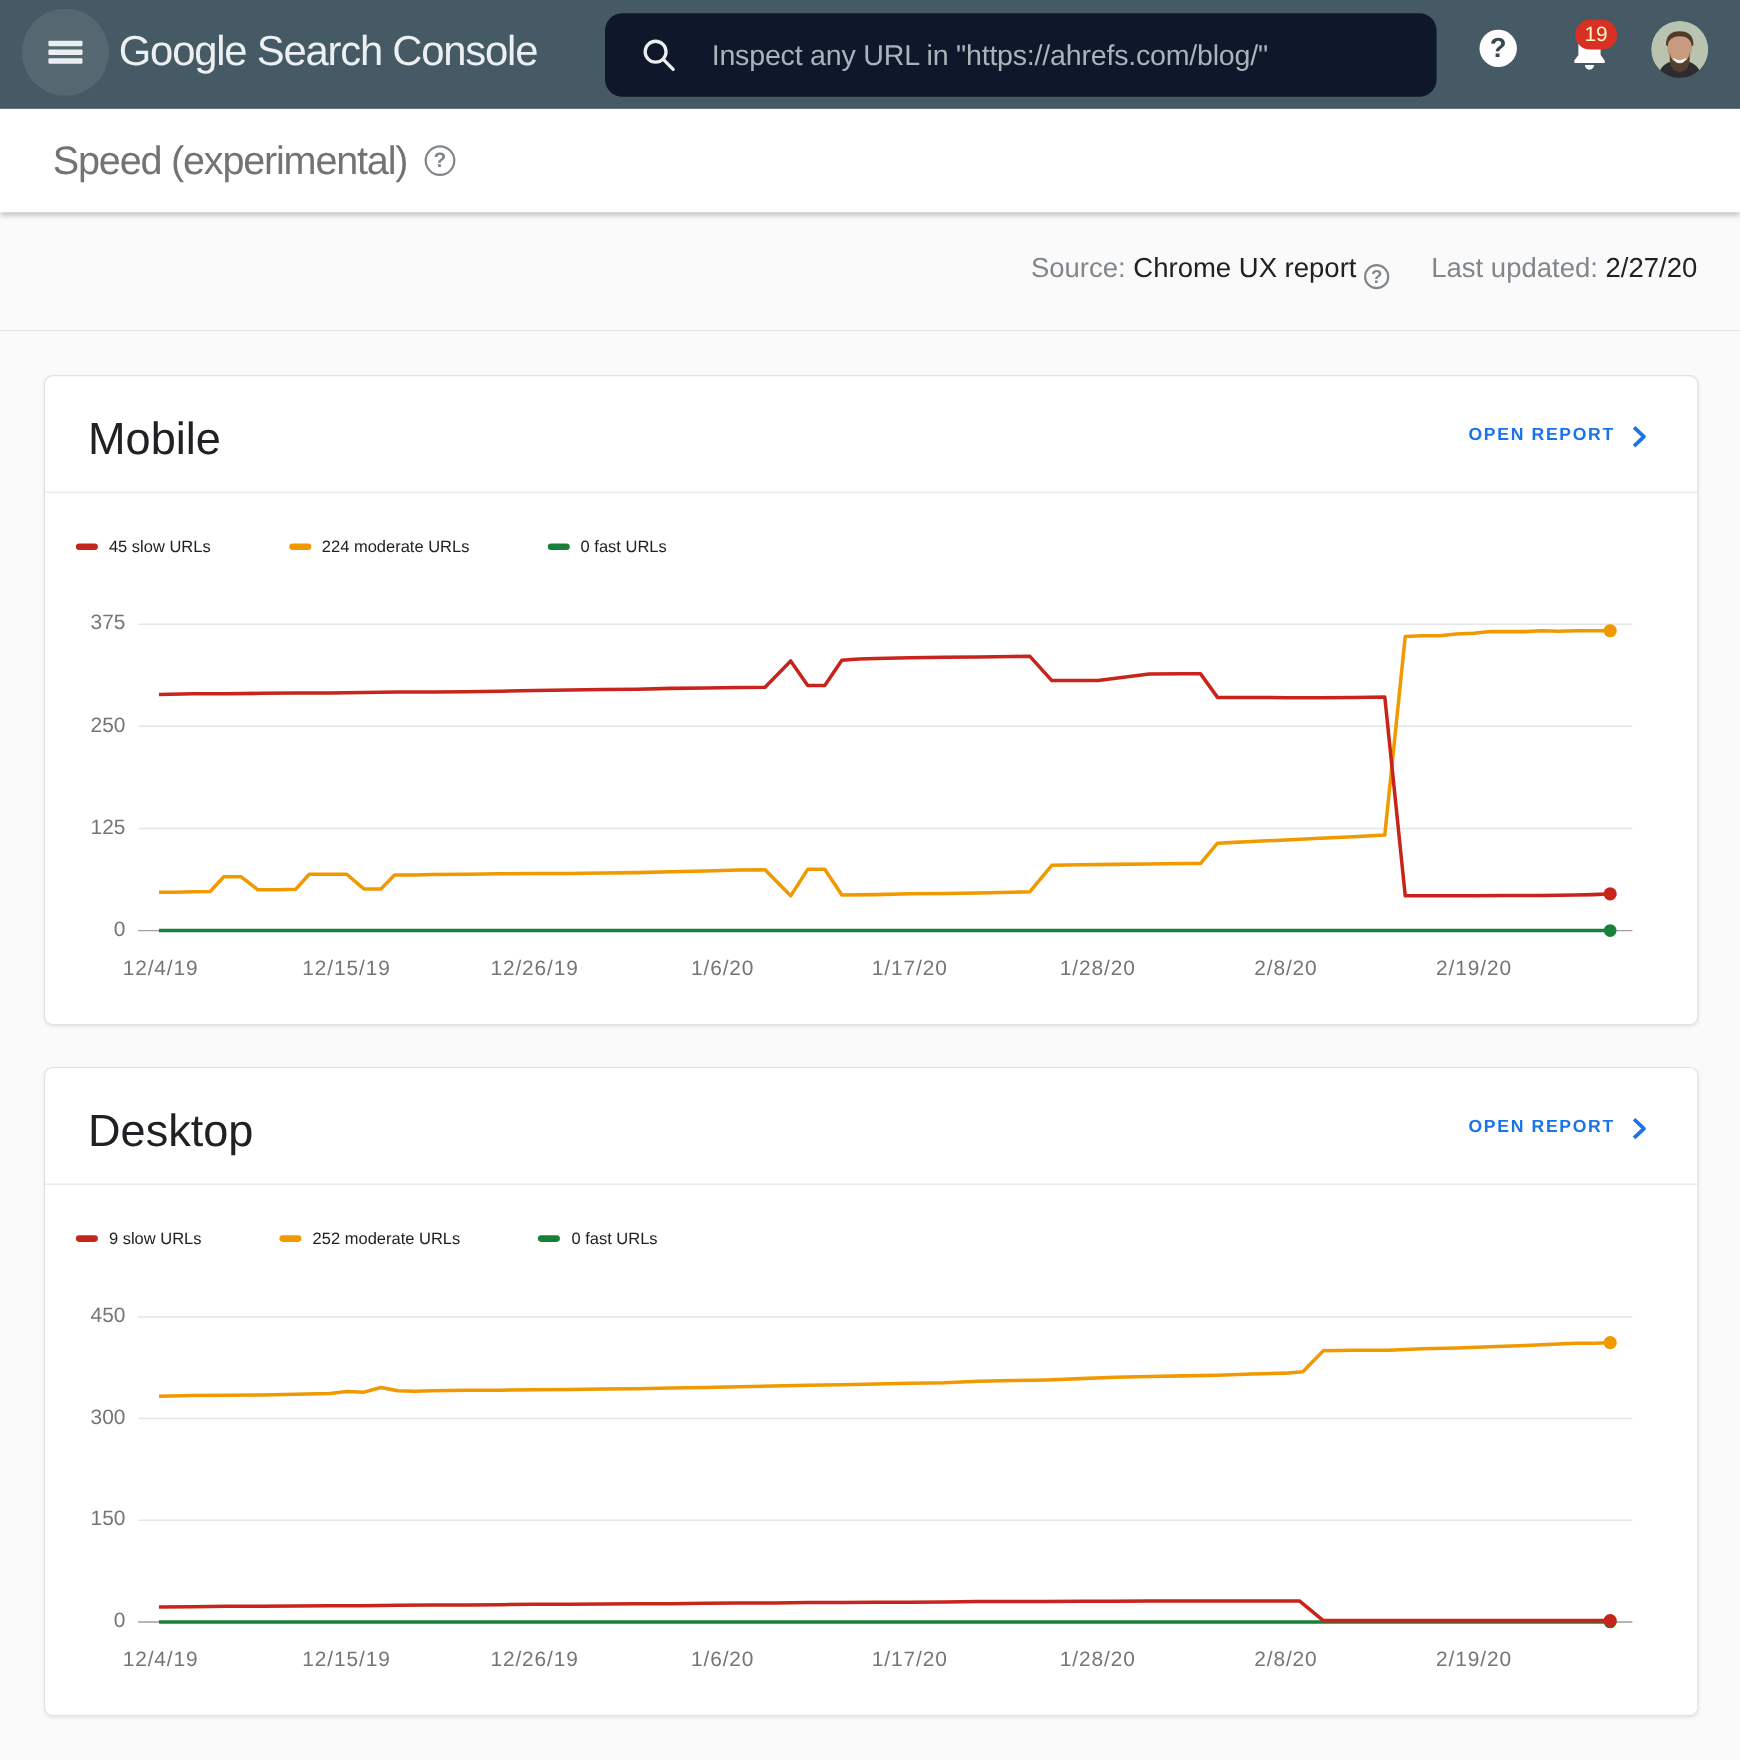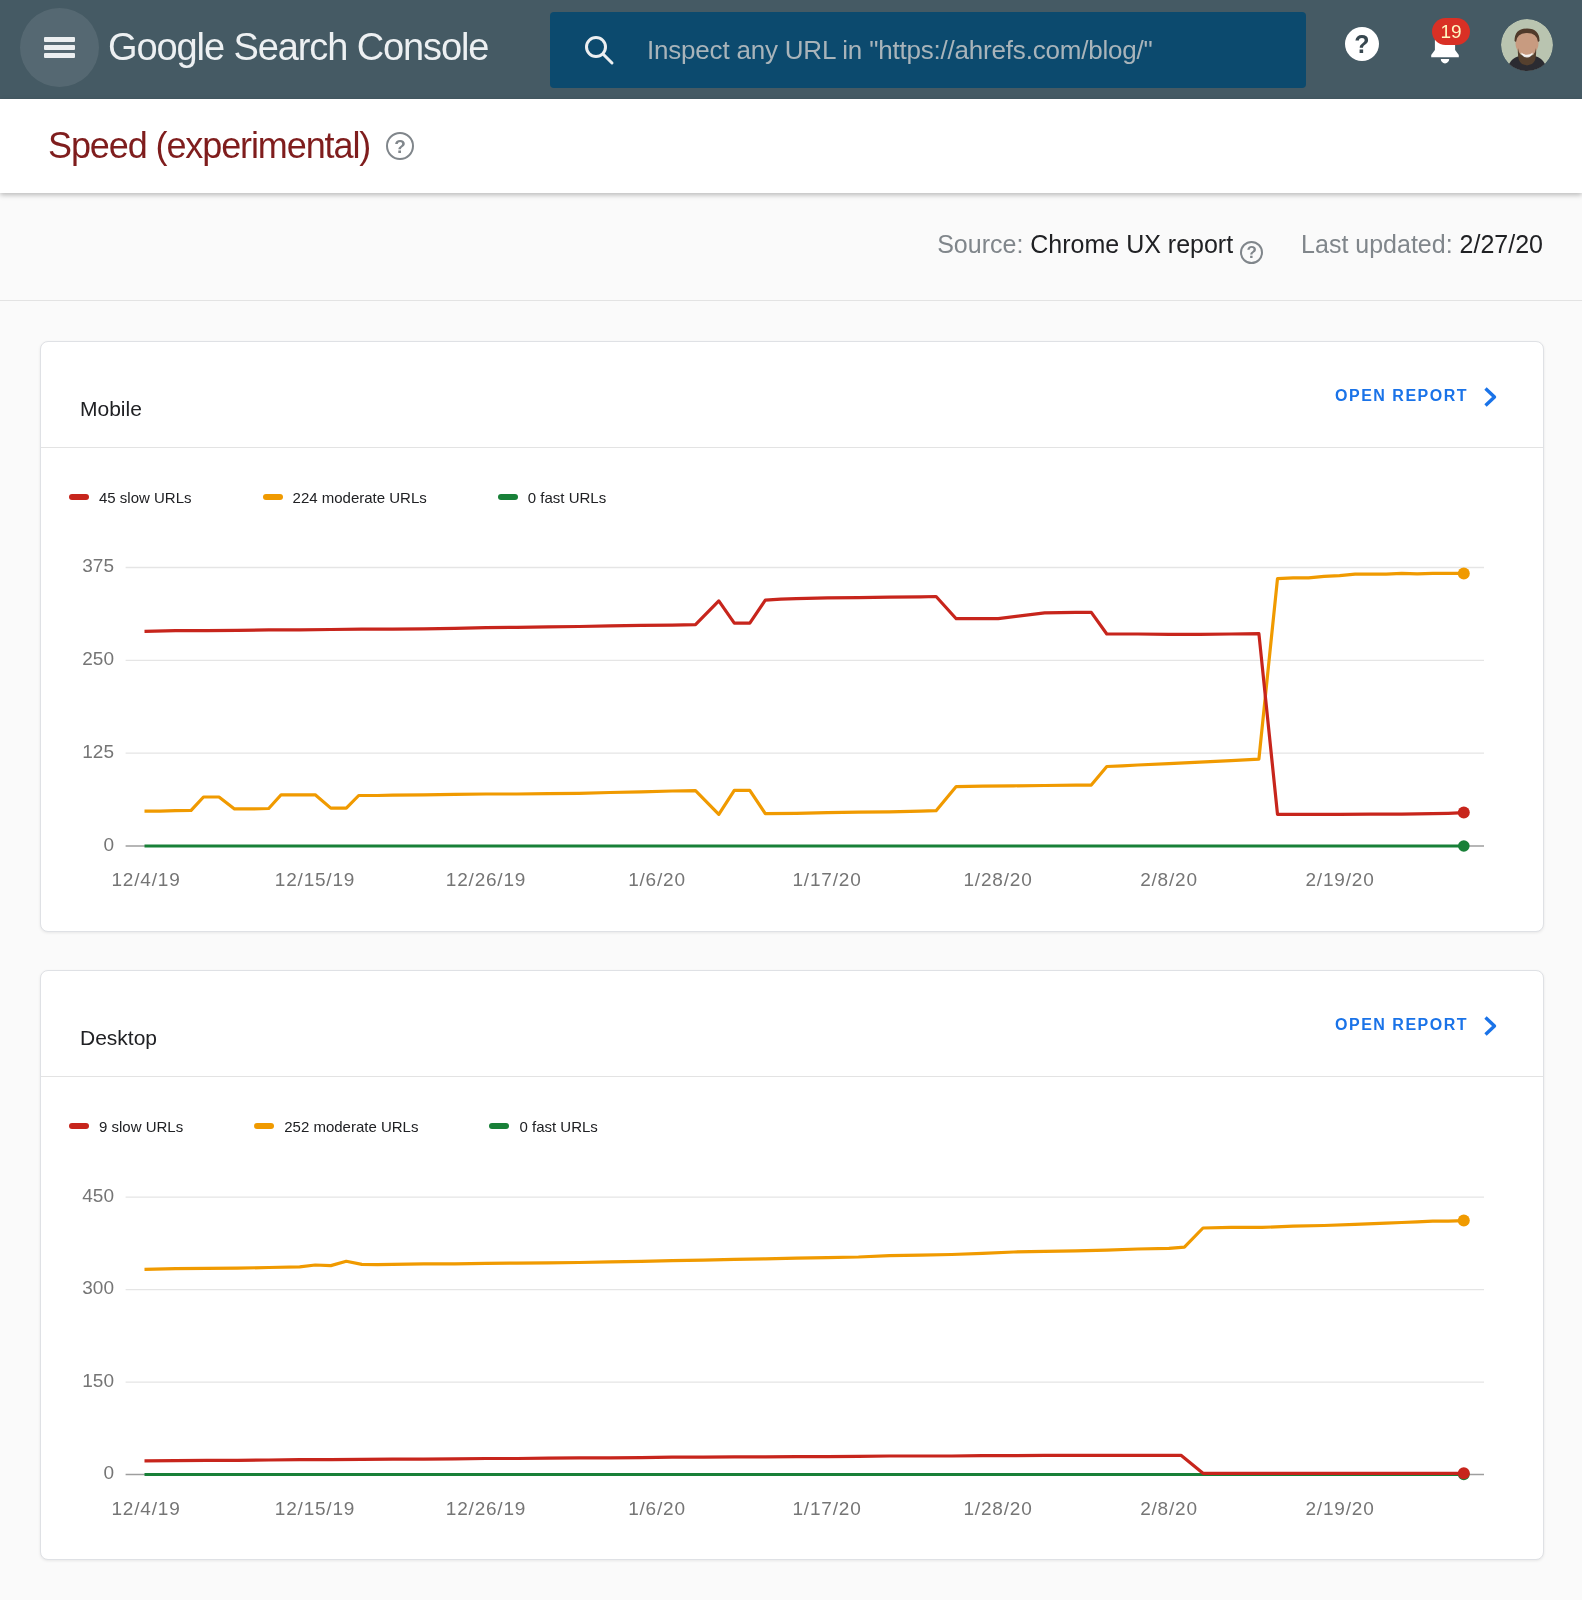--- a/index.html
+++ b/index.html
@@ -2,42 +2,42 @@
 <html><head>
 <meta charset="utf-8">
 <style>
 * { margin:0; padding:0; box-sizing:border-box; }
 html,body { width:1582px; height:1600px; background:#fafafa; font-family:"Liberation Sans",sans-serif; overflow:hidden; }
 
 .hdr { position:absolute; left:0; top:0; width:1582px; height:99px; background:#455a64; }
 .hamb { position:absolute; left:20px; top:8px; width:79px; height:79px; border-radius:50%; background:rgba(255,255,255,0.09); }
 .hamb span { position:absolute; left:24px; width:31px; height:5px; background:#eceff1; border-radius:1px; }
 .logo { position:absolute; left:108px; top:26px; font-size:38px; color:#edf0f2; letter-spacing:-1.1px; white-space:nowrap; }
-.sbox { position:absolute; left:550px; top:12px; width:756px; height:76px; border-radius:4px; background:#0c4a6e; }
+.sbox { position:absolute; left:550px; top:12px; width:756px; height:76px; border-radius:16px; background:#0f172a; }
 .sbox svg { position:absolute; left:32px; top:21px; }
 .sph { position:absolute; left:97px; top:0; line-height:76px; font-size:26px; color:#a9b4ba; letter-spacing:-0.2px; }
 .helpc { position:absolute; left:1345px; top:27px; width:34px; height:34px; border-radius:50%; background:#fff; }
 .helpc span { position:absolute; width:100%; text-align:center; top:3px; font-size:25px; font-weight:bold; color:#37474f; }
 .bell { position:absolute; left:1430px; top:27px; }
 .badge { position:absolute; left:1432px; top:18px; width:38px; height:27px; border-radius:13.5px; background:#d93025; color:#fef9c3; font-size:19px; text-align:center; line-height:27px; }
 .avat { position:absolute; left:1501px; top:19px; width:52px; height:52px; border-radius:50%; overflow:hidden; }
 
 .tbar { position:absolute; left:0; top:99px; width:1582px; height:94px; background:#fff; box-shadow:0 2px 5px rgba(0,0,0,0.26); }
-.tbar h1 { position:absolute; left:48px; top:26px; font-size:36px; font-weight:normal; color:#7f1d1d; letter-spacing:-1.1px; }
+.tbar h1 { position:absolute; left:48px; top:26px; font-size:36px; font-weight:normal; color:#737373; letter-spacing:-1.1px; }
 .qcirc { display:inline-block; width:28px; height:28px; border:2px solid #80868b; border-radius:50%; color:#80868b; font-size:19px; text-align:center; line-height:26px; font-weight:bold; }
 .tbar .qcirc { position:absolute; left:386px; top:33px; }
 
 .srow { position:absolute; top:230px; right:39px; font-size:25px; color:#80868b; }
 .srow b { font-weight:normal; color:#202124; }
 .srow .qcirc { width:23px; height:23px; font-size:17px; line-height:20px; vertical-align:-5px; border-width:2px; }
 .sep { position:absolute; left:0; top:300px; width:1582px; height:1px; background:#e3e3e3; }
 
 .card { position:absolute; left:40px; width:1504px; background:#fff; border:1px solid #dfe1e5; border-radius:8px; box-shadow:0 1px 3px rgba(0,0,0,0.08); }
 .card .chead { position:absolute; left:0; top:0; width:100%; height:106px; border-bottom:1px solid #e3e3e3; }
-.card h2 { position:absolute; left:39px; top:34px; font-size:21px; font-weight:normal; color:#202124;margin-top:21px; }
+.card h2 { position:absolute; left:39px; top:34px; font-size:41px; font-weight:normal; color:#202124; }
 .openr { position:absolute; right:75px; top:45px; font-size:16px; font-weight:bold; color:#1a73e8; letter-spacing:1.5px; }
 .chev { position:absolute; right:45px; top:44px; }
 .legend { position:absolute; left:28px; top:140px; height:30px; display:flex; align-items:center; }
 .leg { display:flex; align-items:center; margin-right:71px; }
 .pill { width:20px; height:6.5px; border-radius:3px; margin-right:10px; }
 .ltxt { font-size:15px; color:#202124; }
 #mobile { top:341px; height:591px; }
 #desktop { top:970px; height:590px; }
 .chart { position:absolute; left:0; top:107px; }
 </style>

